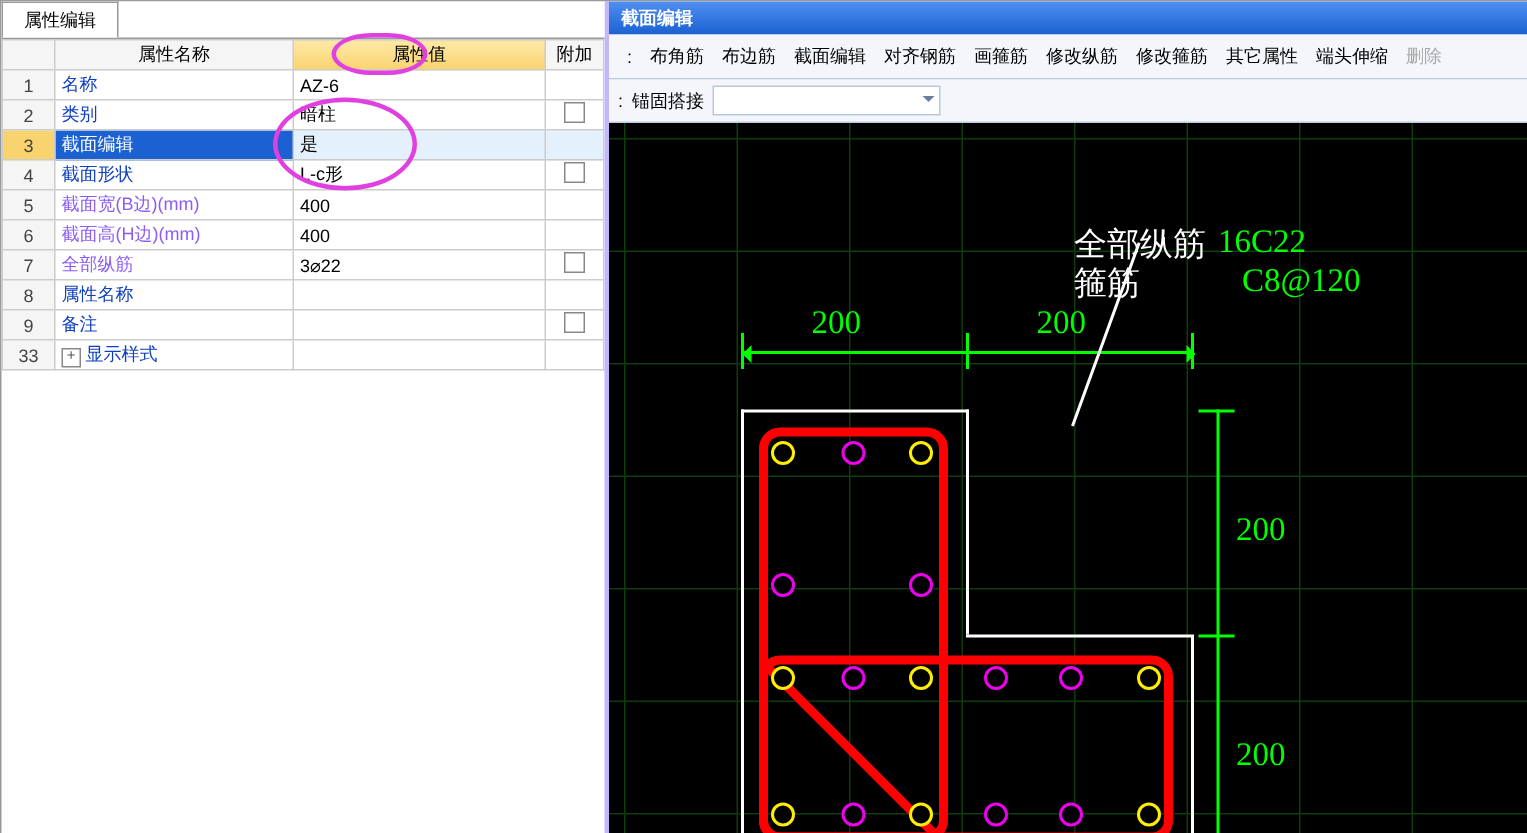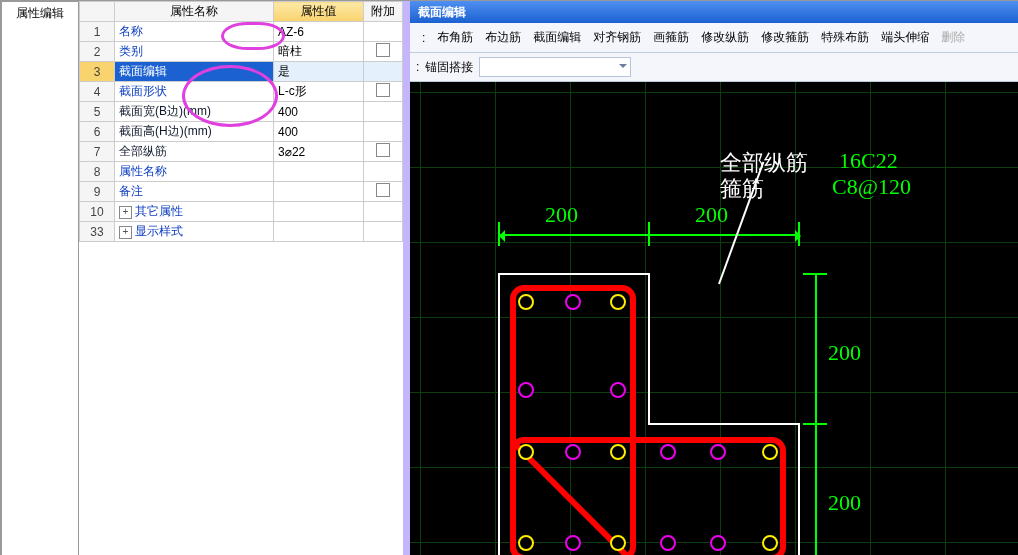--- a/index.html
+++ b/index.html
@@ -1,28 +1,28 @@
 <!DOCTYPE html>
 <html><head>
 <meta charset="utf-8">
 <style>
 html,body{margin:0;padding:0;font-family:"Microsoft YaHei",SimSun,sans-serif;font-size:12px;background:#fff;overflow:hidden}
 .app{display:flex;width:1018px;height:555px;border:1px solid #999}
 
-.left{width:402px;display:flex;flex-direction:row;border-right:7px solid #c4b5fd}
+.left{width:402px;display:flex;flex-direction:column;border-right:3px solid #c4b5fd}
 .tab{display:flex;border-bottom:1px solid #999;background:#fff}
 .tab span{padding:3px 14px;border:1px solid #999;border-bottom:none;background:#fff;font-size:12px}
 .grid{flex:1;overflow:auto}
 table{width:100%;border-collapse:collapse}
 th,td{border:1px solid #ccc;height:19px;padding:0 4px;font-size:12px;text-align:left;vertical-align:middle}
 th{background:#f5f5f5;font-weight:normal;text-align:center}
 th.hdr-val{background:linear-gradient(#fde9a6,#f9d36e)}
 td.rownum{width:26px;text-align:center;color:#444;background:#f5f5f5}
 td.name{width:150px;color:#1040c0}
-td.name.gray{color:#0f172a}
+td.name.gray{color:#8b5cf6}
 td.val{}
 td.chk{width:30px;text-align:center}
 tr.sel td{background:#e4f0fb}
 tr.sel td.rownum{background:#f9d36e}
 tr.sel td.name{background:#1b61d1;color:#fff}
 .plus{display:inline-block;width:11px;height:11px;border:1px solid #888;line-height:9px;text-align:center;font-size:10px;margin-right:3px;color:#555}
 .checkbox{display:inline-block;width:12px;height:12px;border:1px solid #888;background:#fff}
 .annot{position:absolute;border:3px solid #e040e0;border-radius:50%;pointer-events:none}
 
 .right{flex:1;display:flex;flex-direction:column;background:#e8eefb}
@@ -120,26 +120,20 @@
               <td class="val"></td>
               <td class="chk"></td>
             </tr>
             <tr>
               <td class="rownum">9</td>
               <td class="name ">备注</td>
               <td class="val"></td>
               <td class="chk"><span class="checkbox"></span></td>
             </tr>
             <tr>
-              <td class="rownum">10</td>
-              <td class="name "><span class="plus">+</span>其它属性</td>
-              <td class="val"></td>
-              <td class="chk"></td>
-            </tr>
-            <tr>
               <td class="rownum">33</td>
               <td class="name "><span class="plus">+</span>显示样式</td>
               <td class="val"></td>
               <td class="chk"></td>
             </tr>
           </tbody>
       </table>
     </div>
 
     <div class="annot" style="left:181px;top:64px;width:90px;height:56px"></div>
@@ -149,21 +143,21 @@
     <div class="titlebar">截面编辑</div>
     <div class="toolbar">
       <span>:</span>
       <span>布角筋</span>
       <span>布边筋</span>
       <span>截面编辑</span>
       <span>对齐钢筋</span>
       <span style="position:relative">画箍筋</span>
       <span>修改纵筋</span>
       <span>修改箍筋</span>
-      <span>特殊布筋</span>
+      <span>其它属性</span>
       <span>端头伸缩</span>
       <span class="del">删除</span>
     </div>
     <div class="inforow">
       <span>:</span>
       <span>锚固搭接</span>
       <div class="combo"></div>
     </div>
 
     <div class="annot2" style="left:221px;top:22px;width:58px;height:22px;z-index:5"></div>
@@ -231,17 +225,17 @@
           <div class="bar m" style="left: 155px; top: 453px;"></div>
           <div class="bar y" style="left: 200px; top: 453px;"></div>
           <div class="bar m" style="left: 250px; top: 453px;"></div>
           <div class="bar m" style="left: 300px; top: 453px;"></div>
           <div class="bar y" style="left: 352px; top: 453px;"></div>
         </div>
 
       <div class="leader" style="left:308px;top:72px;width:2px;height:130px;transform:rotate(20deg);transform-origin:bottom"></div>
       <div class="lbl" style="left:310px;top:66px">全部纵筋</div>
       <div class="lbl" style="left:310px;top:92px">箍筋</div>
-      <div class="lbl green" style="left:429px;top:66px">16C22</div>
+      <div class="lbl green" style="left:406px;top:66px">16C22</div>
       <div class="lbl green" style="left:422px;top:92px">C8@120</div>
     </div>
   </div>
 </div>
 
 </body></html>

